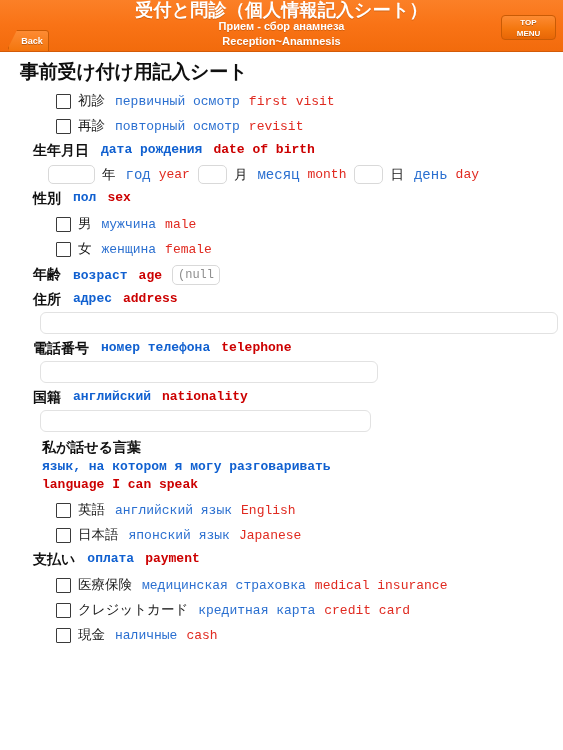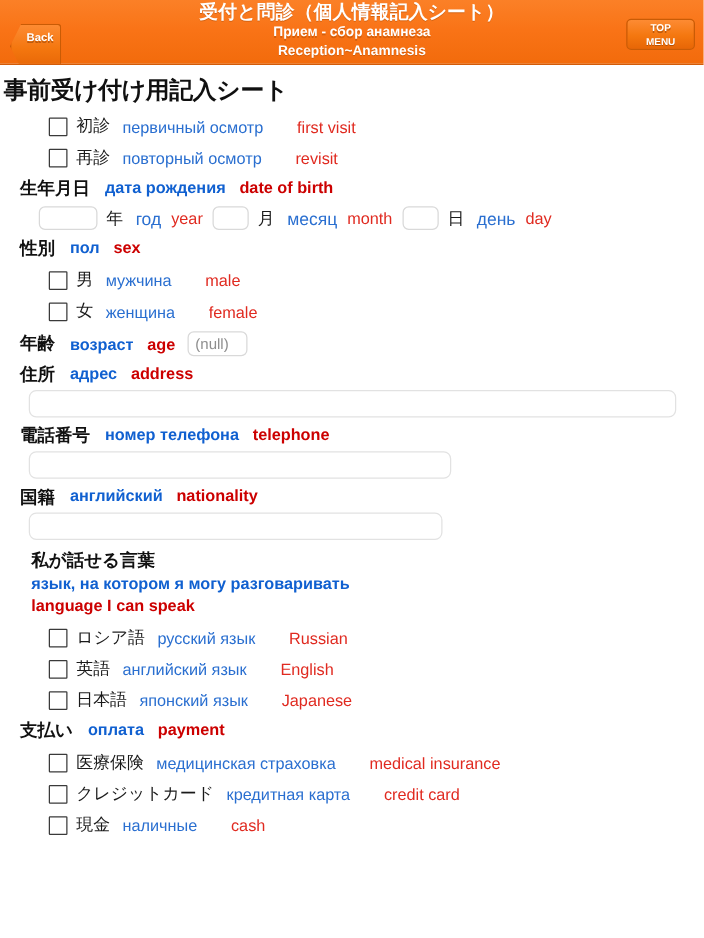--- a/index.html
+++ b/index.html
@@ -25,45 +25,44 @@
   }
   .header-titles {
     position: absolute;
     left: 0;
     right: 0;
     top: 2px;
     text-align: center;
     color: #ffffff;
   }
   .header-title-ja {
-    font-size: 15px;
+    font-size: 18px;
     font-weight: bold;
     line-height: 17px;
     letter-spacing: 0.2px;
     text-shadow: 0 1px 0 rgba(140,60,0,.35);
-    font-family: Liberation Mono, monospace;
   }
   .header-title-ru {
     font-size: 11px;
     font-weight: bold;
     line-height: 15px;
     text-shadow: 0 1px 0 rgba(140,60,0,.35);
   }
   .header-title-en {
     font-size: 11px;
     font-weight: bold;
     line-height: 15px;
     text-shadow: 0 1px 0 rgba(140,60,0,.35);
   }
 
   
   .back-btn {
     position: absolute;
     left: 8px;
-    top: 19px;
+    top: 30px;
     width: 41px;
     height: 36px;
     background: linear-gradient(180deg, #fd8b33 0%, #f4770f 55%, #e76606 100%);
     border: 1px solid #c95b05;
     border-radius: 3px;
     color: #ffffff;
     font-size: 9px;
     font-weight: bold;
     line-height: 20px;
     text-align: center;
@@ -88,21 +87,22 @@
     font-weight: bold;
     line-height: 11px;
     text-align: center;
     padding-top: 1px;
     box-sizing: border-box;
     text-shadow: 0 1px 0 rgba(130,55,0,.5);
   }
 
   
   .content {
-    padding: 0 1px;
+    padding: 0 18px;
+    font-family: Liberation Mono, monospace;
   }
 
   .page-title {
     font-size: 19px;
     font-weight: bold;
     color: #101010;
     margin: 7px 0 6px 2px;
     letter-spacing: -0.2px;
   }
 
@@ -150,21 +150,21 @@
     margin-left: 7px;
   }
   .cb-ru {
     font-size: 13px;
     color: #2a6fd0;
     margin-left: 10px;
   }
   .cb-en {
     font-size: 13px;
     color: #e02a20;
-    margin-left: 27px;
+    margin-left: 9px;
   }
 
   
   .dob-row {
     display: flex;
     align-items: center;
     margin: 5px 0 4px 30px;
   }
   .dob-input {
     width: 47px;
@@ -371,26 +371,20 @@
     <span class="sec-en">nationality</span>
   </div>
   <input class="wide-input w-nation" type="text" value="" style="">
 
   <div class="stack">
     <div class="stack-ja">私が話せる言葉</div>
     <div class="stack-ru">язык, на котором я могу разговаривать</div>
     <div class="stack-en">language I can speak</div>
   </div>
 
-  <div class="cb-row">
-    <span class="cb"></span>
-    <span class="cb-ja">ロシア語</span>
-    <span class="cb-ru">русский язык</span>
-    <span class="cb-en">Russian</span>
-  </div>
 
   <div class="cb-row">
     <span class="cb"></span>
     <span class="cb-ja">英語</span>
     <span class="cb-ru">английский язык</span>
     <span class="cb-en">English</span>
   </div>
 
   <div class="cb-row">
     <span class="cb"></span>

